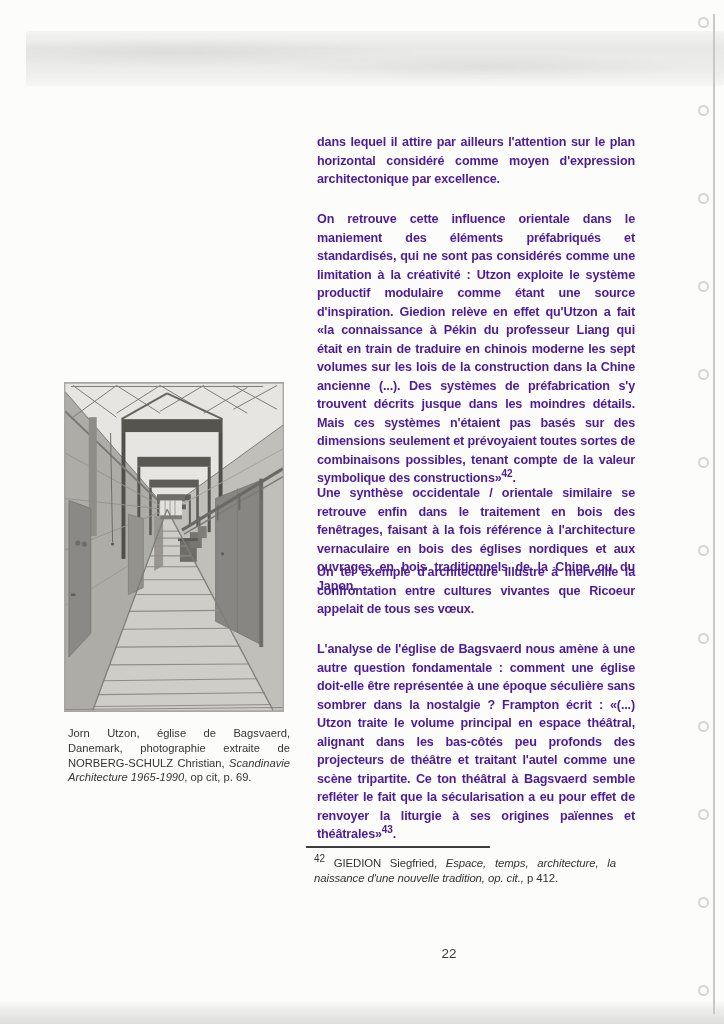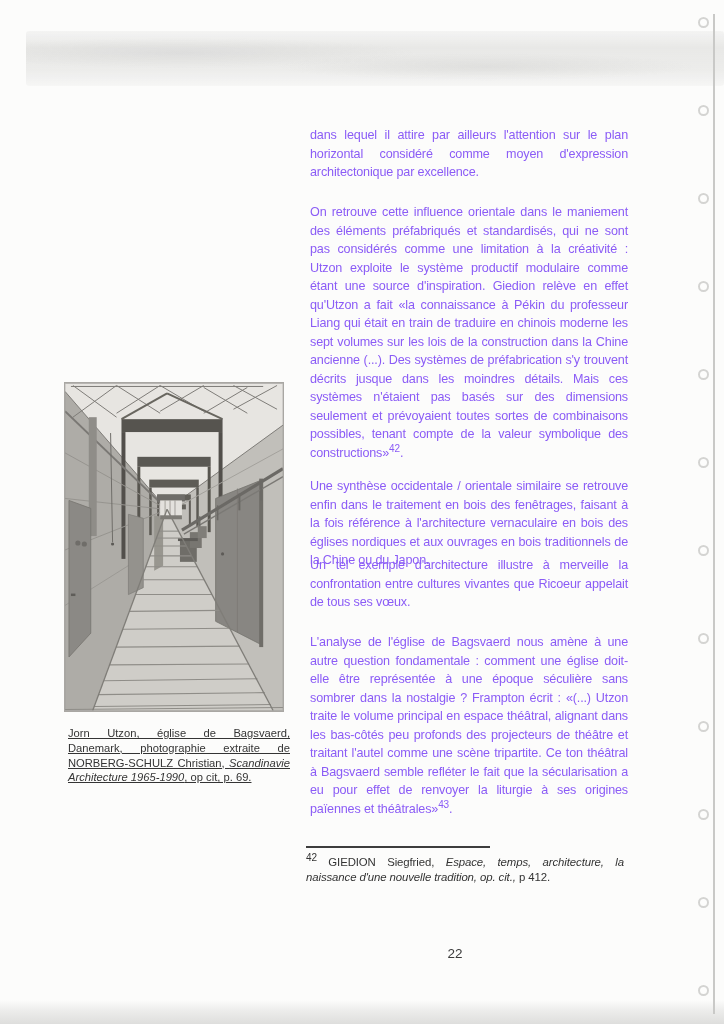--- a/index.html
+++ b/index.html
@@ -26,38 +26,38 @@
   .edge-line{position:absolute;right:9px;top:14px;bottom:10px;width:2px;background:#c9c9c7;}
   .hole{
     position:absolute;left:698px;width:11px;height:11px;border-radius:50%;
     border:2px solid #d4d4d2;background:#fdfdfc;box-sizing:border-box;
   }
   
   figure{margin:0;padding:0;position:absolute;left:64px;top:382px;width:220px;}
   .photo{display:block;width:220px;height:330px;border:1px solid #a9a7a3;box-sizing:border-box;background:#dcdad6;}
   figcaption{
     position:absolute;left:4px;top:344px;width:222px;
-    font-size:11.2px;line-height:14.8px;text-align:justify;color:#343434;text-decoration:underline;
+    font-size:11.2px;line-height:14.8px;text-align:justify;color:#343434;
   }
   
   .para{
-    position:absolute;left:306px;width:318px;margin:4px;
+    position:absolute;left:306px;width:318px;margin:11px;
     font-size:12.6px;line-height:18.5px;letter-spacing:-0.15px;
-    text-align:justify;color:#8b5cf6;
+    text-align:justify;color:#4c1d95;font-weight:bold;
   }
   sup{font-size:10px;line-height:0;}
   
   .footnotes{position:absolute;left:306px;top:846px;width:318px;}
   .fn-rule{width:184px;height:2px;background:#3d3d3d;margin:0 0 7px 0;}
   .fn{
-    margin:0;font-size:11.4px;line-height:15.4px;letter-spacing:-0.1px;
+    margin:8px;font-size:11.4px;line-height:15.4px;letter-spacing:-0.1px;
     text-align:justify;color:#333;
   }
   .pagenum{
-    position:absolute;left:296px;top:946px;width:318px;
+    position:absolute;left:290px;top:946px;width:318px;
     text-align:center;font-size:13.5px;color:#3a3a3a;
   }
 </style>
 </head>
 <body>
 
 <div class="page">
 
   <div class="scan-band top"></div>
   <div class="scan-band bottom"></div>

